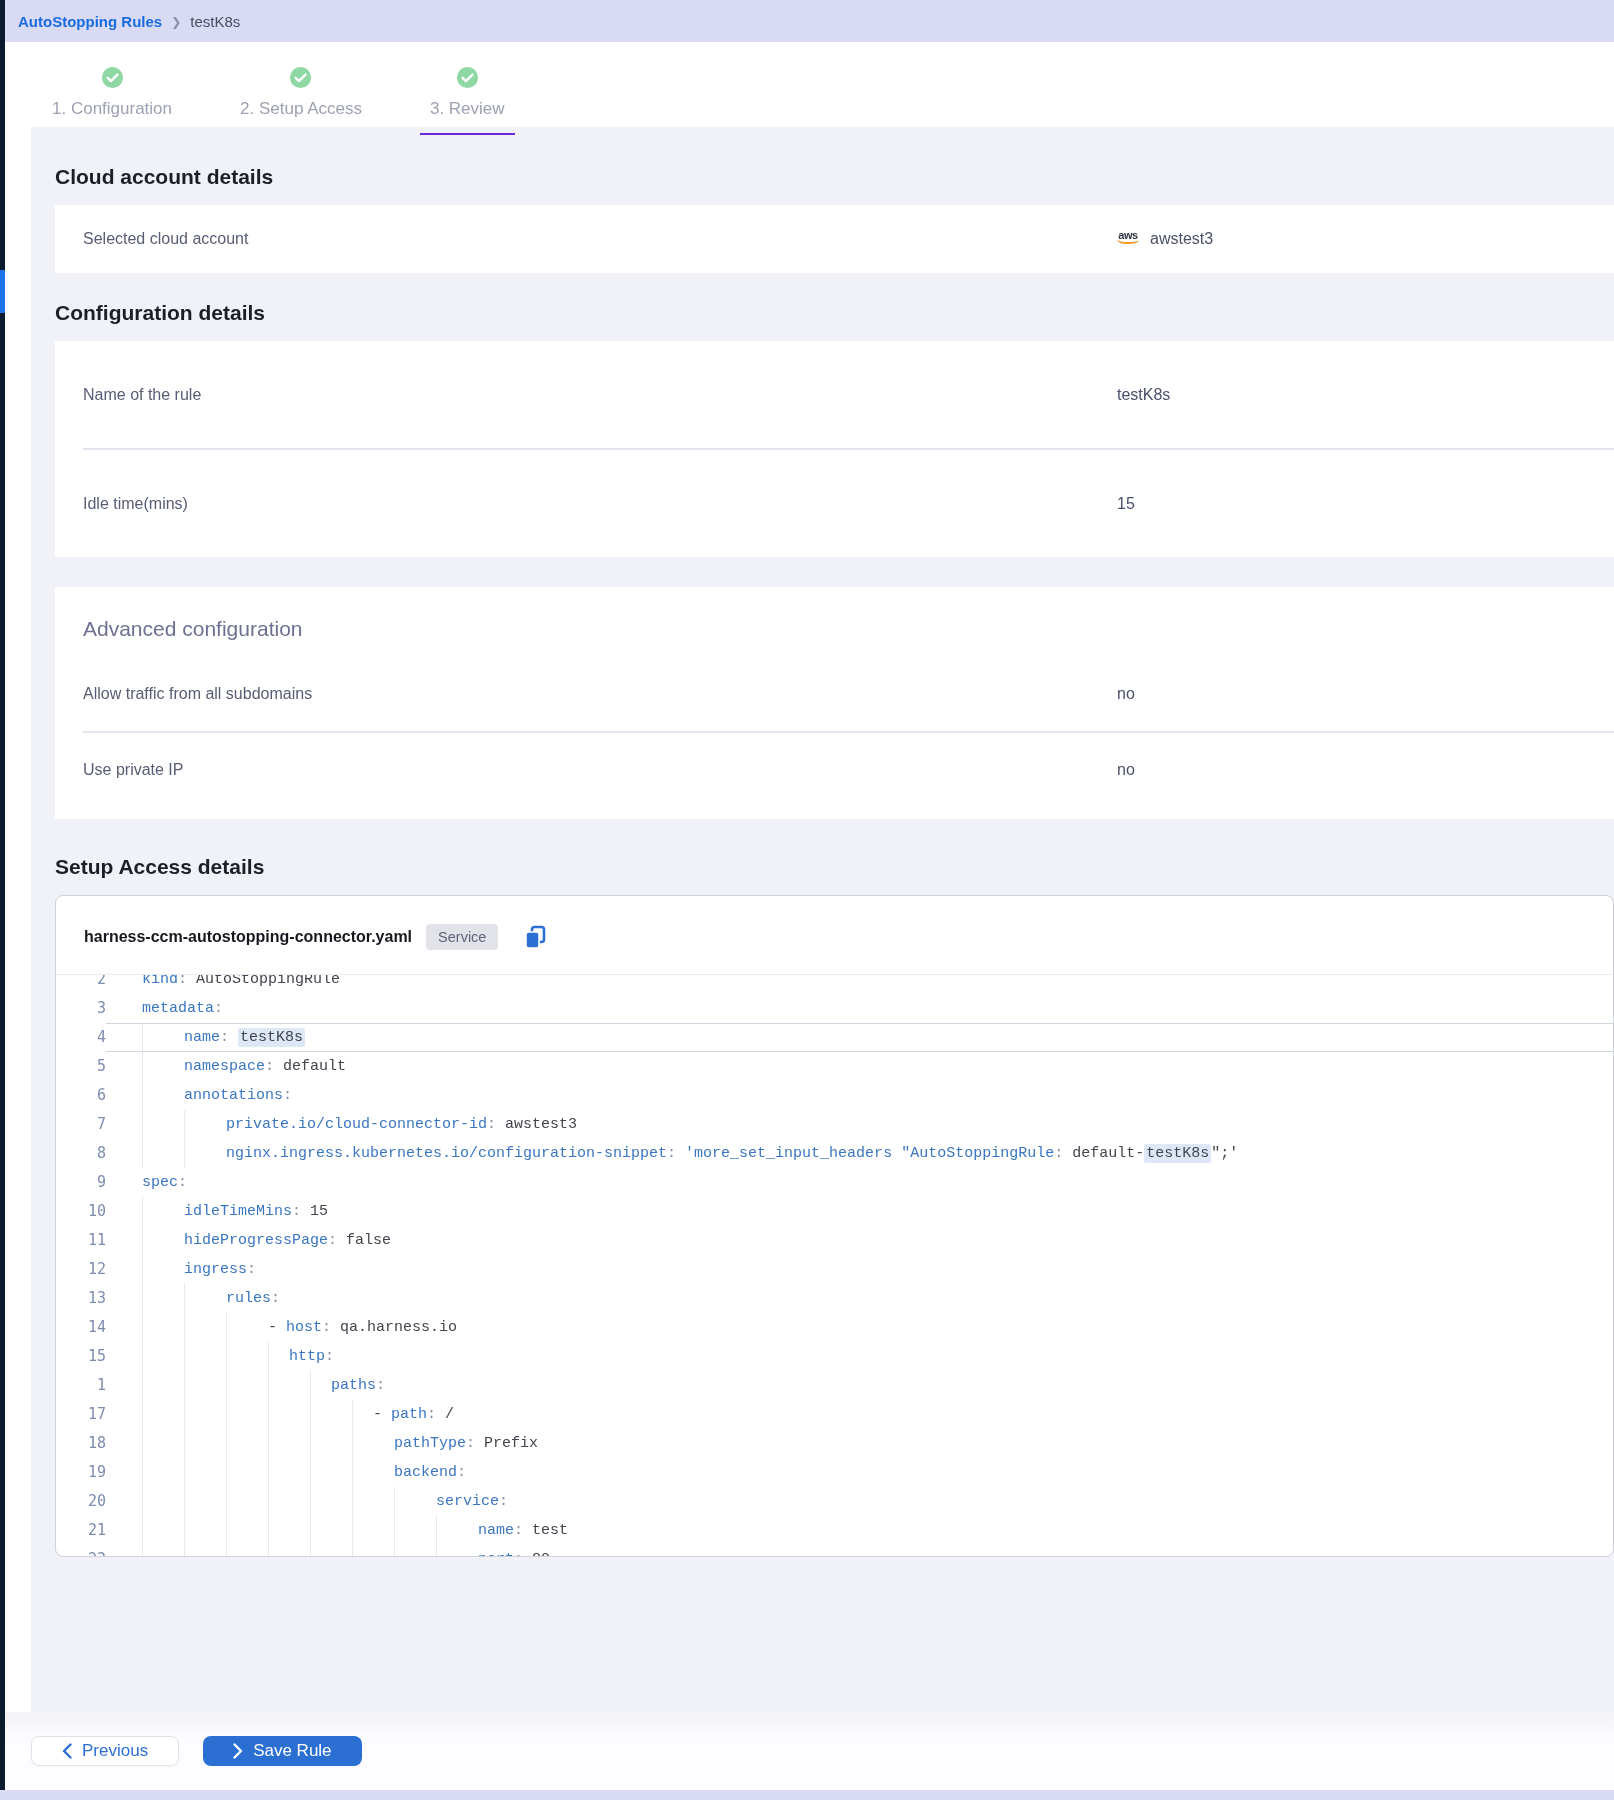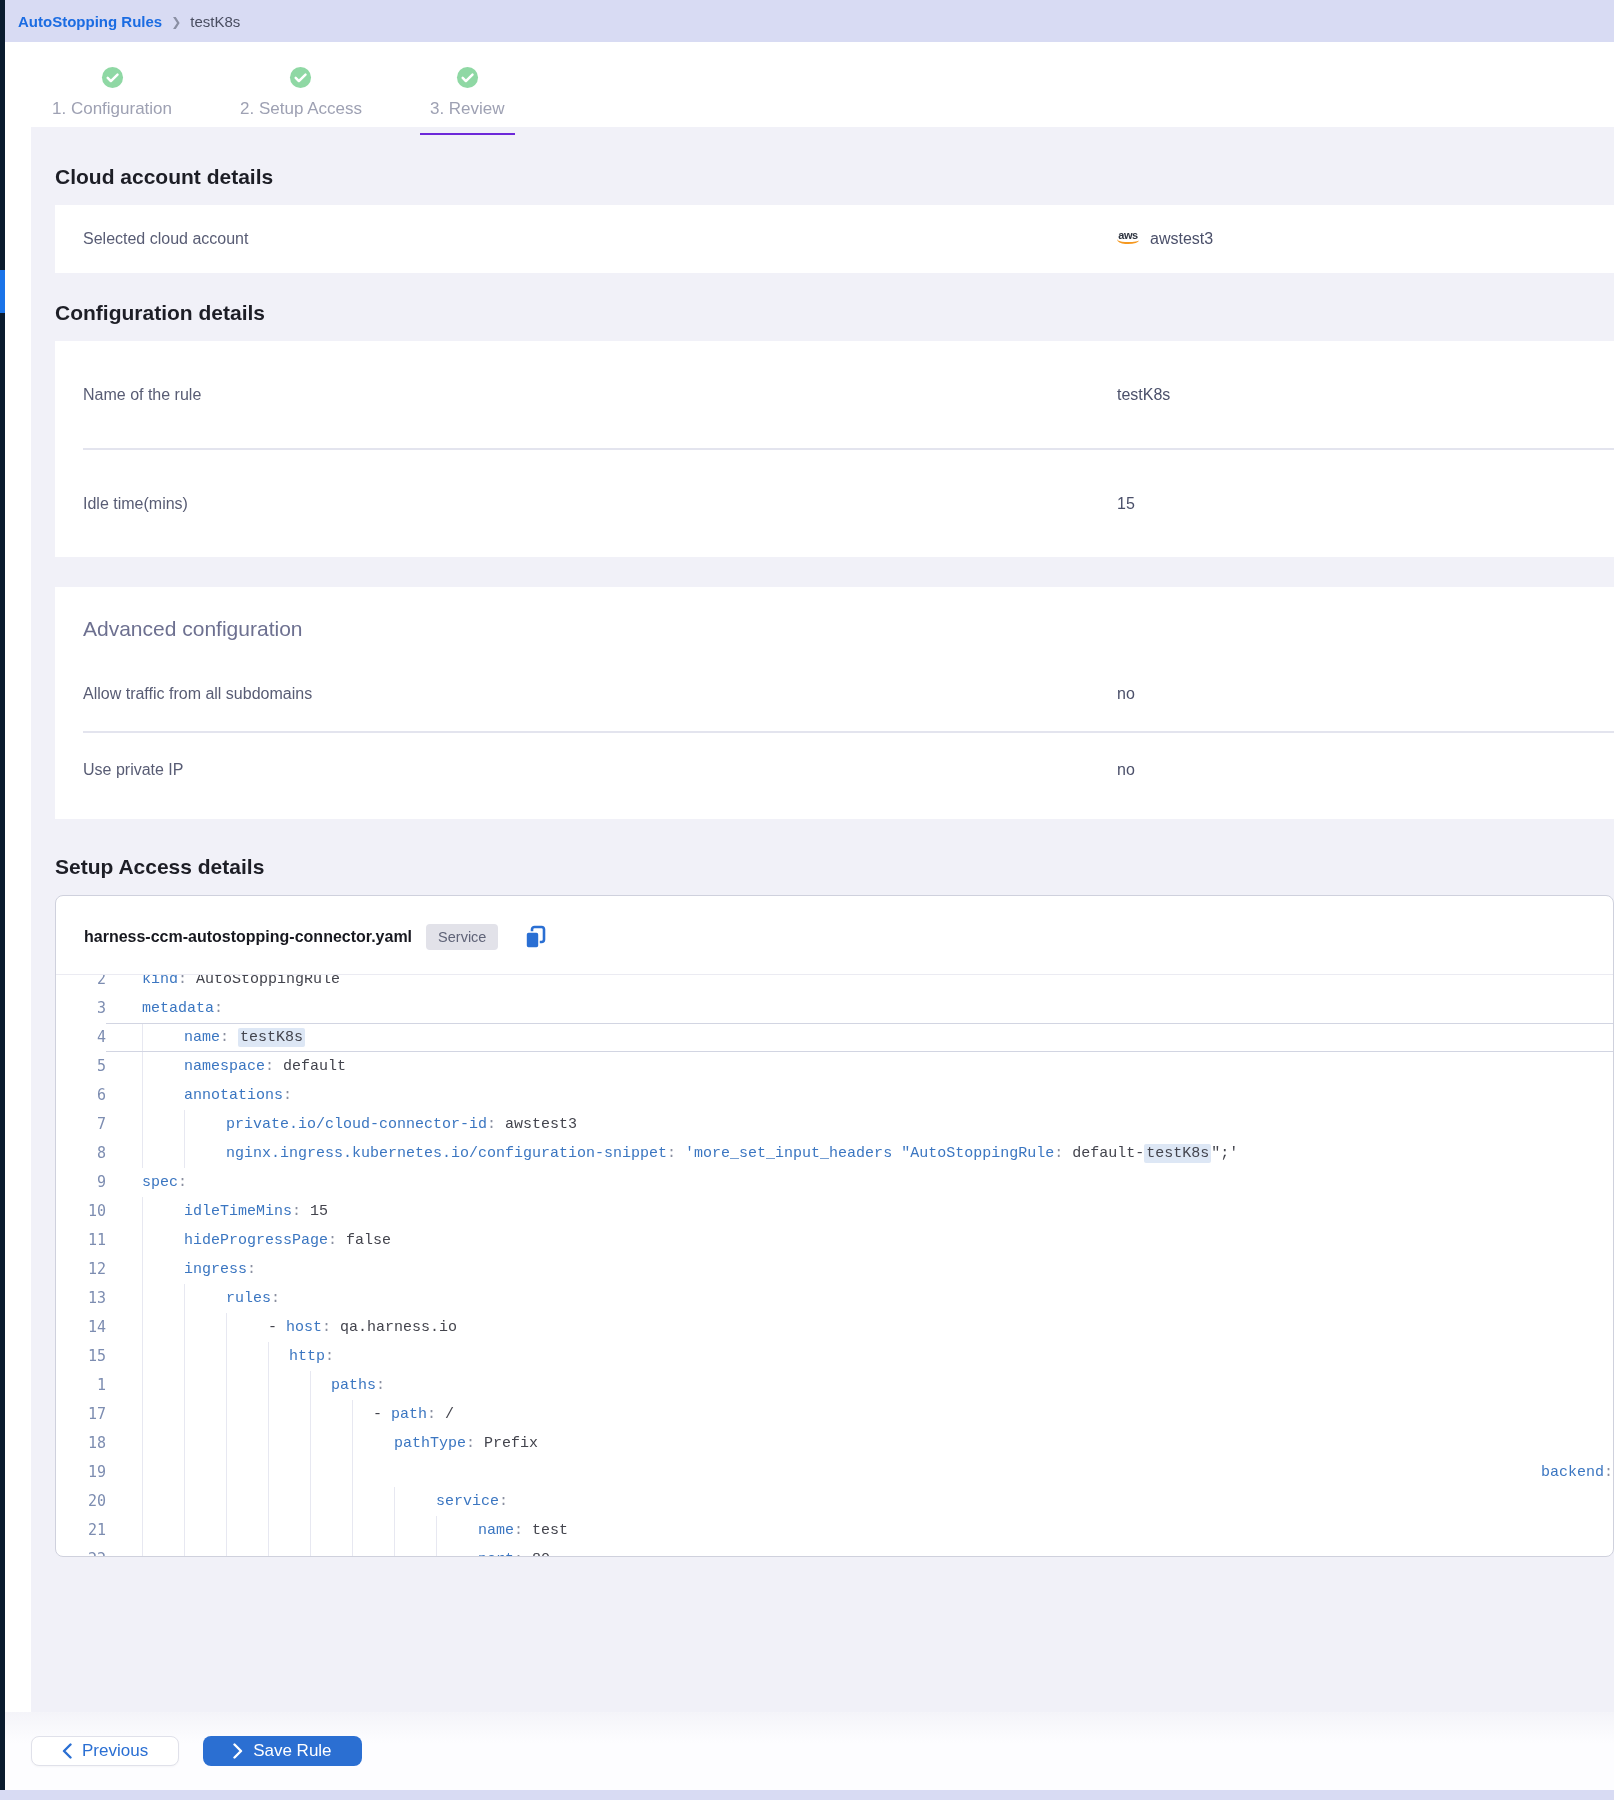--- a/index.html
+++ b/index.html
@@ -192,21 +192,21 @@
           <div class="cl"><span class="ln">9</span><span class="cc" style="padding-left: 36px; background-size: 0px 100%;"><span class="tk-k">spec</span><span class="tk-p">:</span></span></div>
           <div class="cl"><span class="ln">10</span><span class="cc" style="padding-left: 78px; background-size: 1px 100%;"><span class="tk-k">idleTimeMins</span><span class="tk-p">: </span><span class="tk-v">15</span></span></div>
           <div class="cl"><span class="ln">11</span><span class="cc" style="padding-left: 78px; background-size: 1px 100%;"><span class="tk-k">hideProgressPage</span><span class="tk-p">: </span><span class="tk-v">false</span></span></div>
           <div class="cl"><span class="ln">12</span><span class="cc" style="padding-left: 78px; background-size: 1px 100%;"><span class="tk-k">ingress</span><span class="tk-p">:</span></span></div>
           <div class="cl"><span class="ln">13</span><span class="cc" style="padding-left: 120px; background-size: 43px 100%;"><span class="tk-k">rules</span><span class="tk-p">:</span></span></div>
           <div class="cl"><span class="ln">14</span><span class="cc" style="padding-left: 162px; background-size: 85px 100%;"><span class="tk-d">- </span><span class="tk-k">host</span><span class="tk-p">: </span><span class="tk-v">qa.harness.io</span></span></div>
           <div class="cl"><span class="ln">15</span><span class="cc" style="padding-left: 183px; background-size: 127px 100%;"><span class="tk-k">http</span><span class="tk-p">:</span></span></div>
           <div class="cl"><span class="ln">1</span><span class="cc" style="padding-left: 225px; background-size: 169px 100%;"><span class="tk-k">paths</span><span class="tk-p">:</span></span></div>
           <div class="cl"><span class="ln">17</span><span class="cc" style="padding-left: 267px; background-size: 211px 100%;"><span class="tk-d">- </span><span class="tk-k">path</span><span class="tk-p">: </span><span class="tk-v">/</span></span></div>
           <div class="cl"><span class="ln">18</span><span class="cc" style="padding-left: 288px; background-size: 211px 100%;"><span class="tk-k">pathType</span><span class="tk-p">: </span><span class="tk-v">Prefix</span></span></div>
-          <div class="cl"><span class="ln">19</span><span class="cc" style="padding-left: 288px; background-size: 211px 100%; text-align: right;"><span class="tk-k">backend</span><span class="tk-p">:</span></span></div>
+          <div class="cl"><span class="ln">19</span><span class="cc" style="padding-left: 288px; background-size: 211px 100%;"><span class="tk-k">backend</span><span class="tk-p">:</span></span></div>
           <div class="cl"><span class="ln">20</span><span class="cc" style="padding-left: 330px; background-size: 253px 100%;"><span class="tk-k">service</span><span class="tk-p">:</span></span></div>
           <div class="cl"><span class="ln">21</span><span class="cc" style="padding-left: 372px; background-size: 295px 100%;"><span class="tk-k">name</span><span class="tk-p">: </span><span class="tk-v">test</span></span></div>
           <div class="cl"><span class="ln">22</span><span class="cc" style="padding-left: 372px; background-size: 295px 100%;"><span class="tk-k">port</span><span class="tk-p">: </span><span class="tk-v">80</span></span></div>
         </div>
     </div>
   </div>
 
 </div>
 
 <div class="footer">

